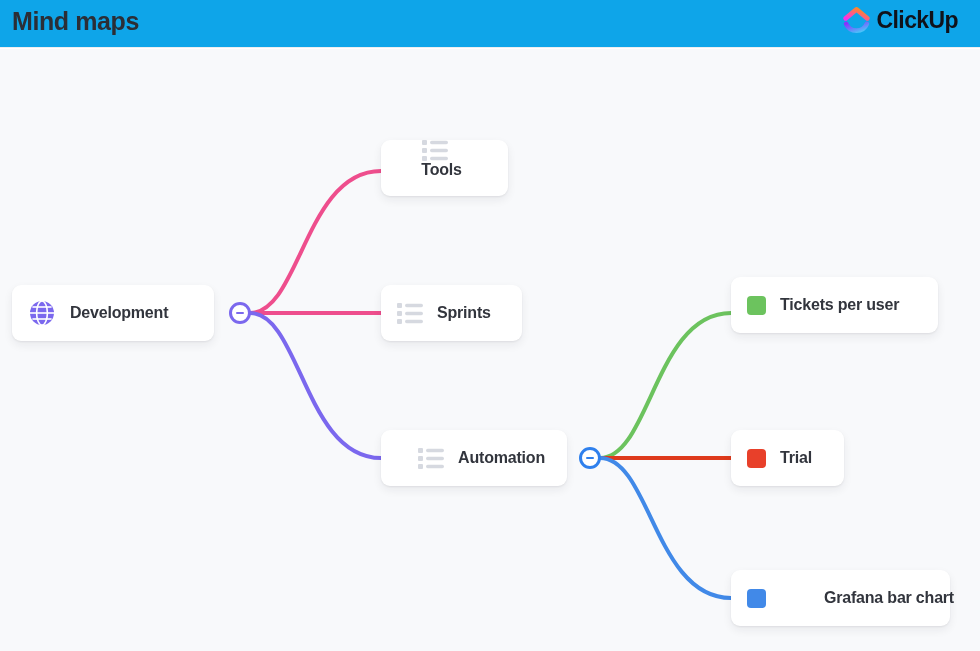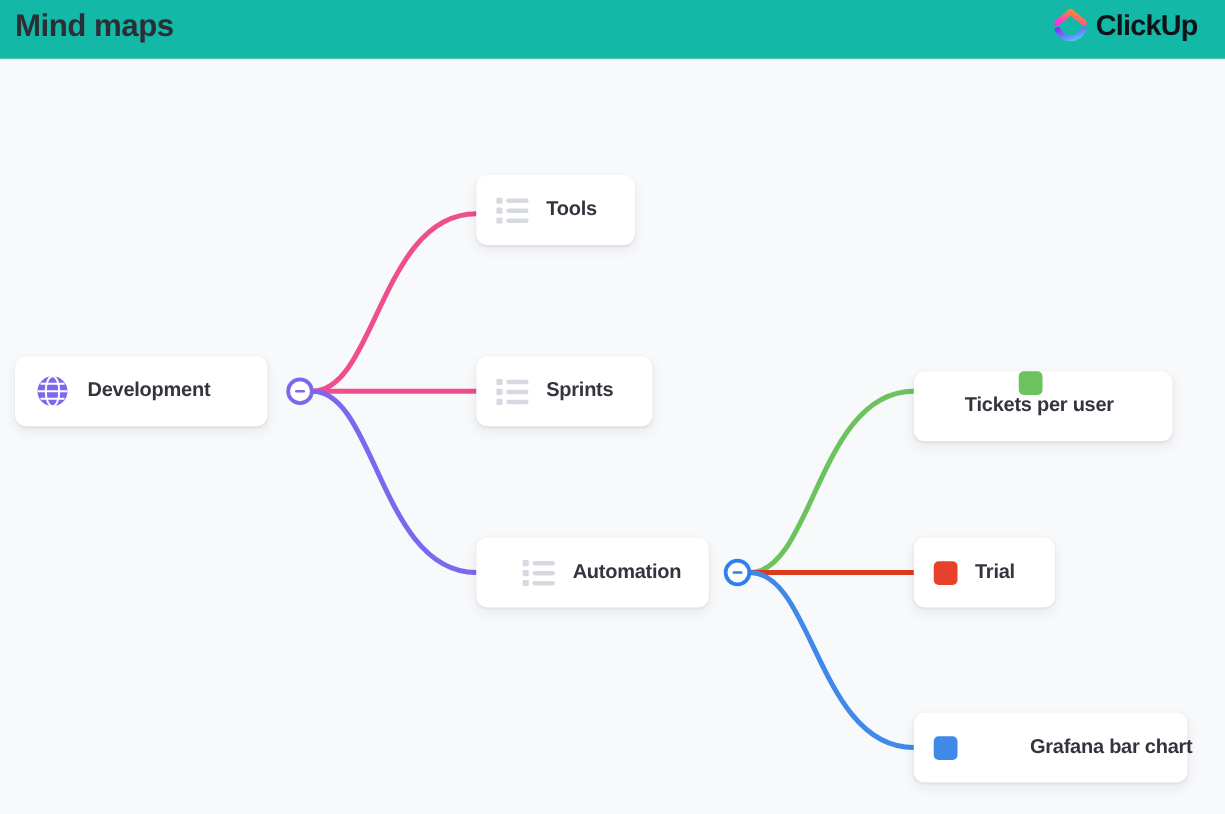--- a/index.html
+++ b/index.html
@@ -15,21 +15,21 @@
     background: #ffffff;
     -webkit-font-smoothing: antialiased;
   }
 
   
   .header {
     position: absolute;
     left: 0; top: 0;
     width: 980px;
     height: 48px;
-    background: #14b8a6;
+    background: #0ea5e9;
     border-bottom: 1px solid #eceef1;
   }
 
   .page-title {
     position: absolute;
     left: 12px;
     top: 7px;
     font-size: 25px;
     font-weight: bold;
     color: #2b2e36;
@@ -179,21 +179,21 @@
           <ellipse cx="14" cy="14" rx="5.4" ry="12"></ellipse>
           <line x1="2" y1="14" x2="26" y2="14"></line>
           <line x1="4.4" y1="8" x2="23.6" y2="8"></line>
           <line x1="4.4" y1="20" x2="23.6" y2="20"></line>
         </g>
       </svg>
     </span>
     <span class="node-label">Development</span>
   </div>
 
-  <div class="node" style="left:381px; top:91px; width:127px;">
+  <div class="node" style="left:381px; top:91px; width:127px;flex-direction:column;">
     <span class="node-icon">
       <svg class="icon-list" viewBox="0 0 26 21">
         <g fill="#d6d9e0">
           <rect x="0" y="0" width="5" height="5" rx="1"></rect>
           <rect x="8" y="0.8" width="18" height="3.5" rx="1.7"></rect>
           <rect x="0" y="8" width="5" height="5" rx="1"></rect>
           <rect x="8" y="8.8" width="18" height="3.5" rx="1.7"></rect>
           <rect x="0" y="16" width="5" height="5" rx="1"></rect>
           <rect x="8" y="16.8" width="18" height="3.5" rx="1.7"></rect>
         </g>
@@ -227,21 +227,21 @@
           <rect x="0" y="8" width="5" height="5" rx="1"></rect>
           <rect x="8" y="8.8" width="18" height="3.5" rx="1.7"></rect>
           <rect x="0" y="16" width="5" height="5" rx="1"></rect>
           <rect x="8" y="16.8" width="18" height="3.5" rx="1.7"></rect>
         </g>
       </svg>
     </span>
     <span class="node-label">Automation</span>
   </div>
 
-  <div class="node" style="left:731px; top:248px; width:207px;flex-direction:column;">
+  <div class="node" style="left:731px; top:228px; width:207px;">
     <span class="node-icon">
       <span class="icon-chip" style="background:#6CC35E;"></span>
     </span>
     <span class="node-label">Tickets per user</span>
   </div>
 
   <div class="node" style="left:731px; top:381px; width:113px;">
     <span class="node-icon">
       <span class="icon-chip" style="background:#E8402A;"></span>
     </span>

